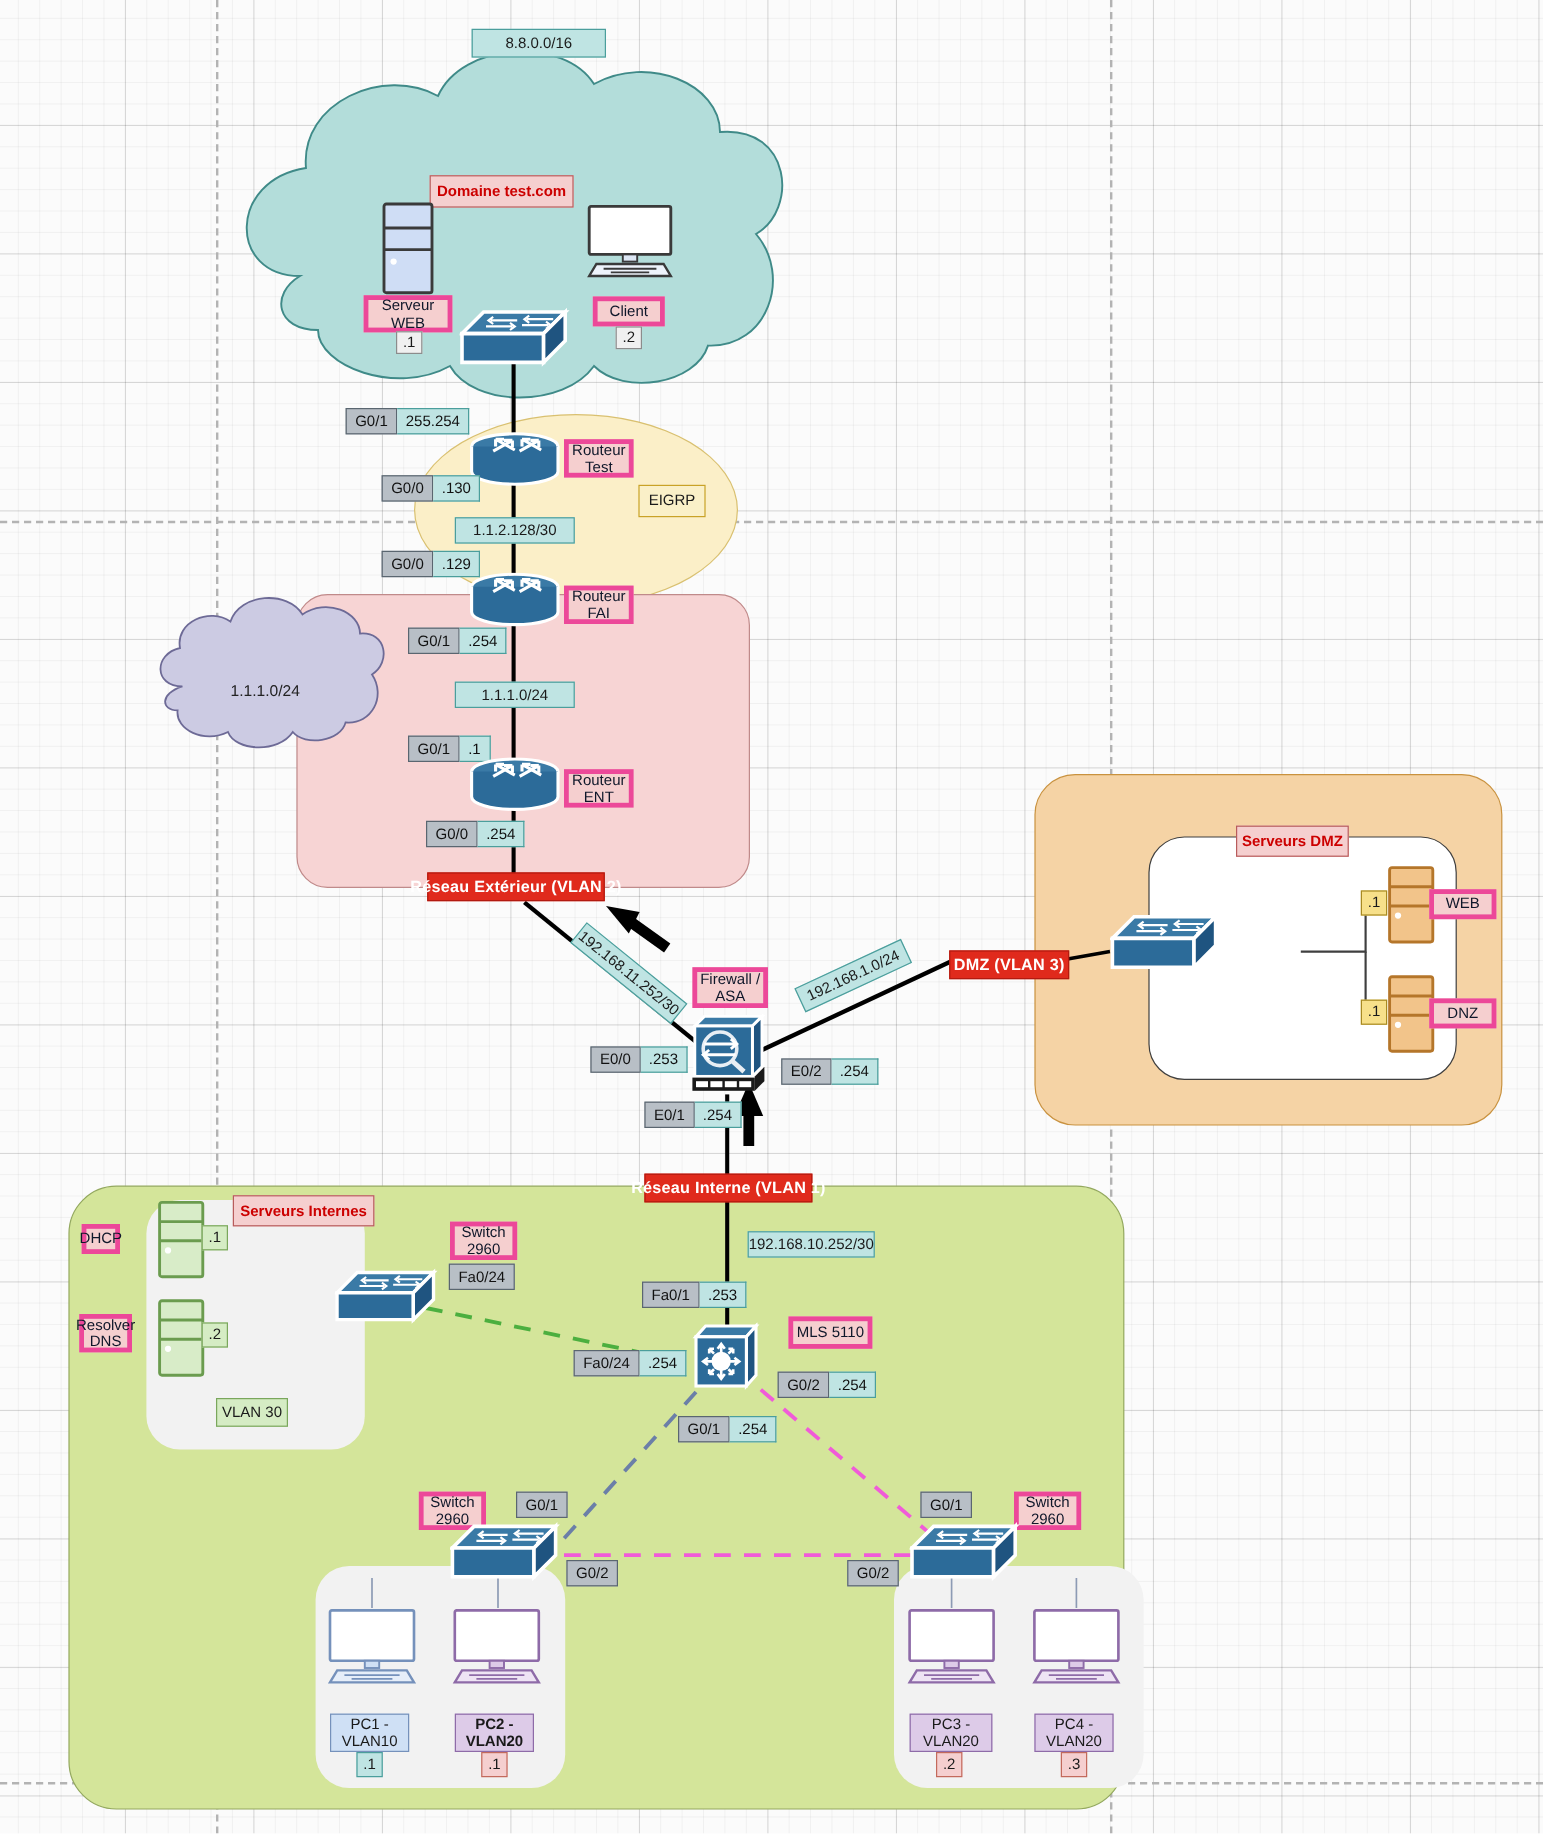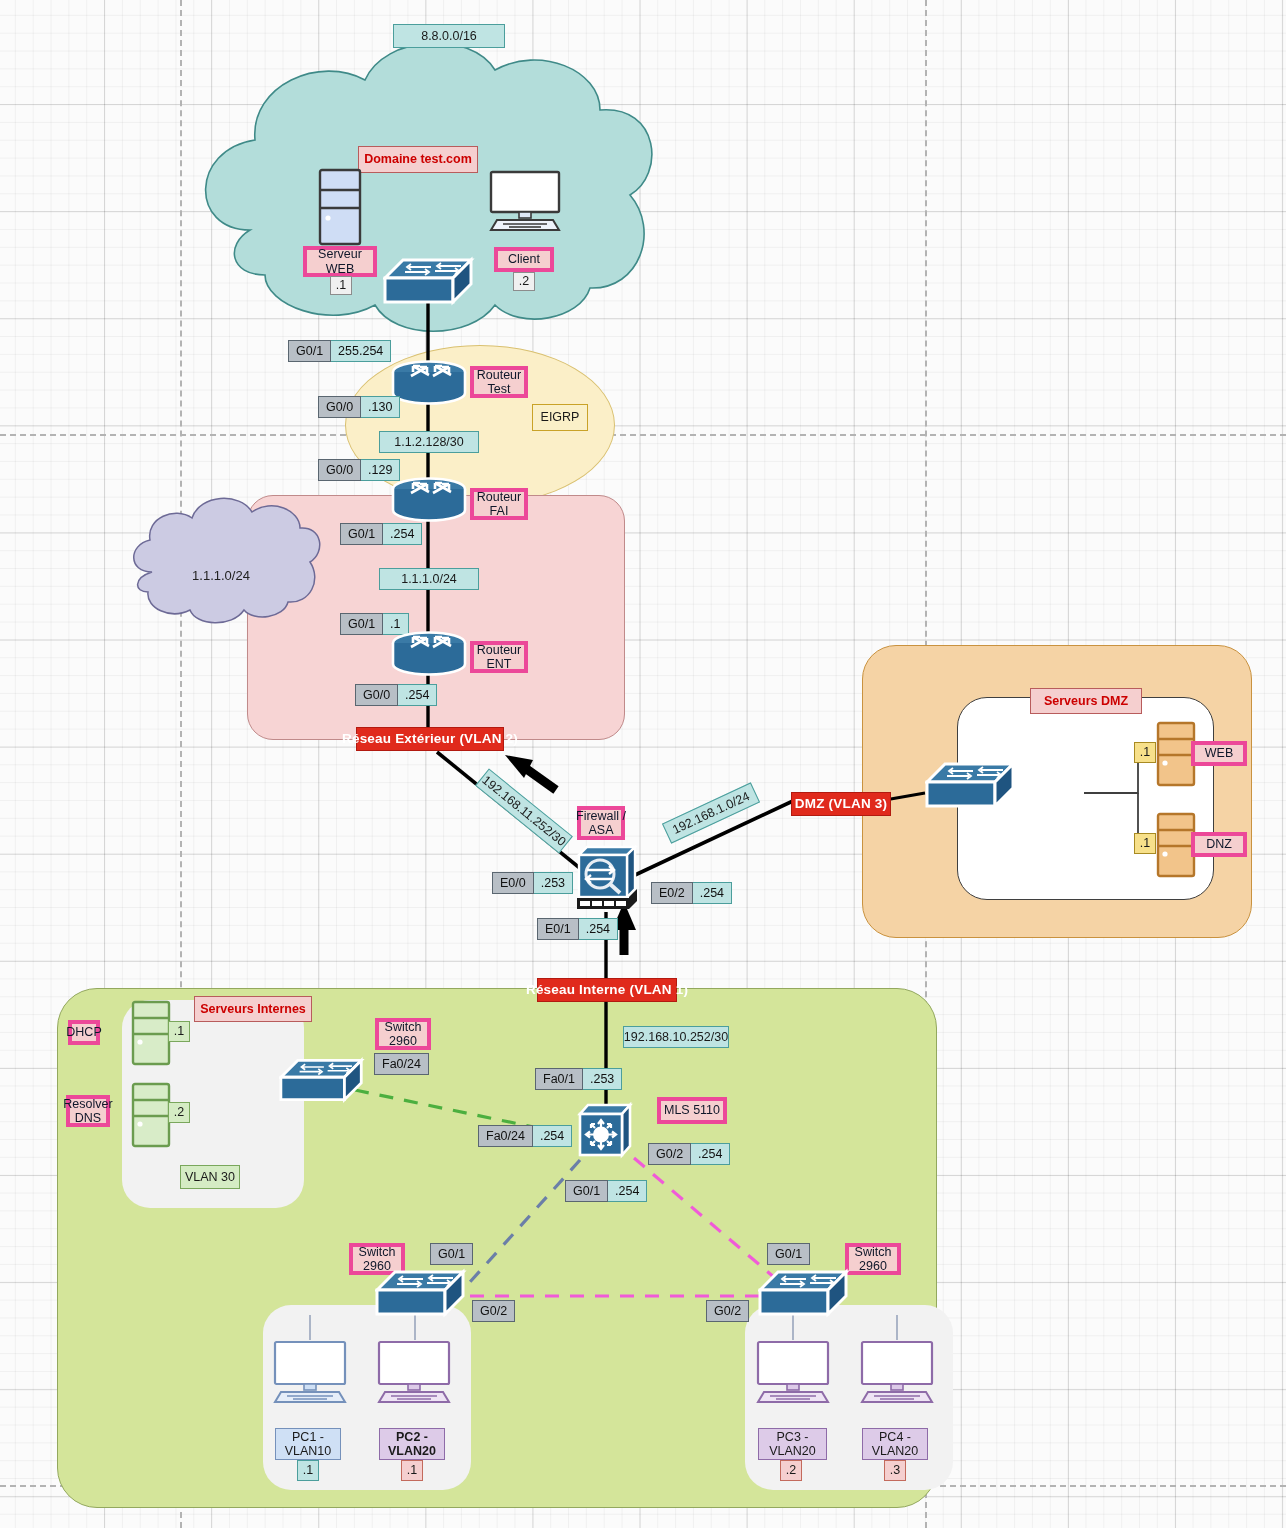--- a/index.html
+++ b/index.html
@@ -291,21 +291,21 @@
     <span class="addr">.254</span>
   </div>
 
   <div class="chip chip-red" style="left:356px;top:727px;width:148px;height:24px;">Réseau Extérieur (VLAN 2)</div>
   <div class="chip chip-red" style="left:537px;top:978px;width:140px;height:24px;">Réseau Interne (VLAN 1)</div>
   <div class="chip chip-red" style="left:791px;top:792px;width:100px;height:24px;">DMZ (VLAN 3)</div>
 
   <div class="rot-lbl chip chip-cyan" style="left:470px;top:800px;width:108px;height:22px;transform:rotate(39deg);">192.168.11.252/30</div>
   <div class="rot-lbl chip chip-cyan" style="left:662px;top:802px;width:98px;height:22px;transform:rotate(-25deg);">192.168.1.0/24</div>
 
-  <div class="chip chip-pink" style="left:577px;top:806px;width:48px;height:34px;flex-direction:column;">
+  <div class="chip chip-pink" style="left:577px;top:806px;width:63px;height:34px;flex-direction:column;">
     <span>Firewall /</span>
     <span>ASA</span>
   </div>
   <div class="dev" style="left:571px;top:845px;">
     <svg width="70" height="68" viewBox="0 0 70 68">
       <path d="M 8 10 L 56 10 L 64 2 L 16 2 Z" fill="#3a7aa6" stroke="#ffffff" stroke-width="2.4"></path>
       <path d="M 56 10 L 64 2 L 64 44 L 56 52 Z" fill="#1f5480" stroke="#ffffff" stroke-width="2.4"></path>
       <rect x="8" y="10" width="48" height="42" fill="#2c6b99" stroke="#ffffff" stroke-width="2.4"></rect>
       <circle cx="29" cy="29" r="14" fill="none" stroke="#e8eef4" stroke-width="3"></circle>
       <line x1="39" y1="39" x2="49" y2="48" stroke="#e8eef4" stroke-width="4"></line>
@@ -327,21 +327,21 @@
   </div>
   <div class="iface" style="left:651px;top:882px;">
     <span class="port">E0/2</span>
     <span class="addr">.254</span>
   </div>
   <div class="iface" style="left:537px;top:918px;">
     <span class="port">E0/1</span>
     <span class="addr">.254</span>
   </div>
 
-  <div class="chip chip-pink-bold" style="left:1030px;top:688px;width:112px;height:26px;">Serveurs DMZ</div>
+  <div class="chip chip-pink-bold" style="left:1030px;top:688px;width:94px;height:26px;">Serveurs DMZ</div>
 
   <div class="dev" style="left:925px;top:760px;">
     <svg width="92" height="52" viewBox="0 0 92 52">
       <path d="M 20 4 L 88 4 L 70 22 L 2 22 Z" fill="#3a7aa6" stroke="#ffffff" stroke-width="3"></path>
       <path d="M 2 22 L 70 22 L 70 46 L 2 46 Z" fill="#2c6b99" stroke="#ffffff" stroke-width="3"></path>
       <path d="M 70 22 L 88 4 L 88 28 L 70 46 Z" fill="#1f5480" stroke="#ffffff" stroke-width="3"></path>
       <path d="M 22 16 L 44 16 M 42 13 L 46 16 L 42 19" stroke="#ffffff" stroke-width="1.8" fill="none"></path>
       <path d="M 26 11 L 48 11 M 28 8 L 24 11 L 28 14" stroke="#ffffff" stroke-width="1.8" fill="none"></path>
       <path d="M 52 15 L 74 15 M 72 12 L 76 15 L 72 18" stroke="#ffffff" stroke-width="1.8" fill="none"></path>
       <path d="M 56 10 L 78 10 M 58 7 L 54 10 L 58 13" stroke="#ffffff" stroke-width="1.8" fill="none"></path>

